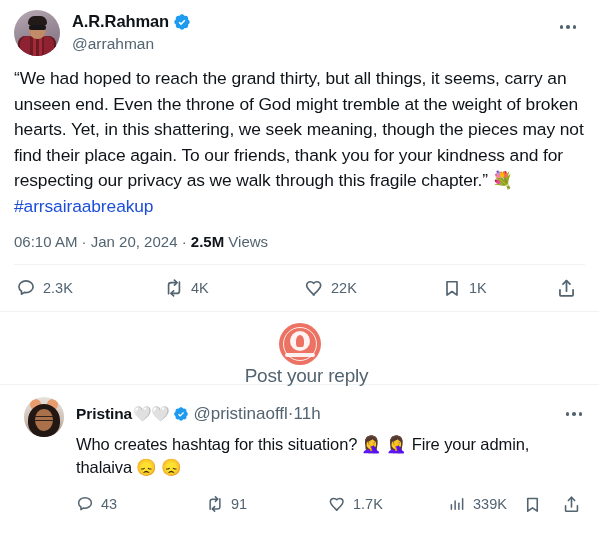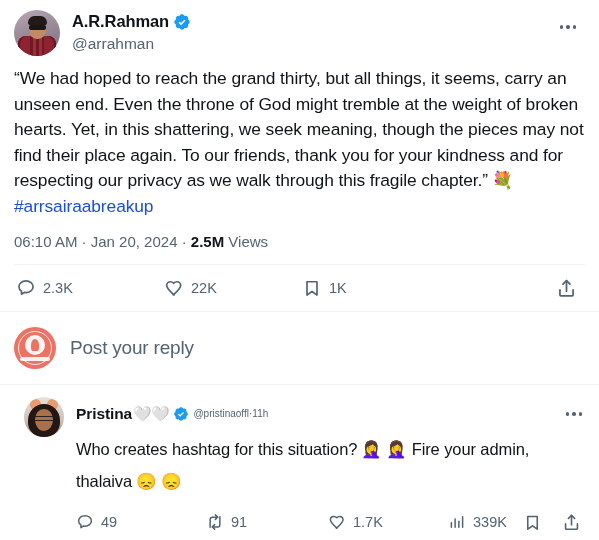--- a/index.html
+++ b/index.html
@@ -73,20 +73,21 @@
     display: flex; align-items: center; gap: 7px;
     font-size: 14.5px; color: #536471; line-height: 18px;
   }
   .action svg { display: block; }
 
   
   .composer {
     display: flex; align-items: center;
     padding: 11px 14px 11px 14px;
     height: 72px;
+    flex-direction: column;
   }
   .composer-avatar {
     width: 42px; height: 42px; border-radius: 50%; flex: 0 0 42px;
     overflow: hidden; position: relative; background: #ec7363;
   }
   .composer-placeholder {
     margin-left: 14px; flex: 1 1 auto;
     font-size: 19px; color: #536471; letter-spacing: -0.2px;
   }
   .reply-btn {
@@ -108,24 +109,24 @@
     overflow: hidden; position: relative; background: #4c3f3a;
   }
   .reply-body { margin-left: 12px; flex: 1 1 auto; min-width: 0; }
   .reply-head { display: flex; align-items: center; }
   .reply-name {
     font-size: 15.5px; font-weight: bold; color: #0f1419; letter-spacing: -0.1px;
     line-height: 20px; white-space: nowrap;
   }
   .reply-hearts { font-size: 15px; line-height: 20px; margin: 0 1px; }
   .reply-verified { width: 16px; height: 16px; flex: 0 0 16px; margin: 0 4px 0 2px; display:block; }
-  .reply-handle { font-size: 10px; color: #536471; line-height: 20px; white-space: nowrap; }
+  .reply-handle { font-size: 17px; color: #536471; line-height: 20px; white-space: nowrap; }
   .reply-text {
     margin-top: 2px;
-    font-size: 16.5px; line-height: 32px; color: #0f1419; letter-spacing: -0.1px;
+    font-size: 16.5px; line-height: 23px; color: #0f1419; letter-spacing: -0.1px;
   }
   .reply-actions {
     display: flex; align-items: center;
     height: 38px; margin-top: 6px;
     color: #536471;
   }
 
   .sp { flex: 1 1 auto; }
 
   
@@ -236,20 +237,31 @@
 
     <div class="actions">
 
       <div class="action" style="width:148px">
         <svg width="20" height="20" viewBox="0 0 24 24">
           <path fill="none" stroke="#536471" stroke-width="2" stroke-linecap="round" stroke-linejoin="round" d="M12 3.5c-4.7 0-8.5 3.1-8.5 7 0 2.2 1.2 4.1 3.1 5.4v3.6l3.4-2.2c.6.1 1.3.2 2 .2 4.7 0 8.5-3.1 8.5-7s-3.8-7-8.5-7z"></path>
         </svg>
         <span>2.3K</span>
       </div>
 
+      <div class="action" style="width:140px">
+        <svg width="20" height="20" viewBox="0 0 24 24">
+          <g fill="none" stroke="#536471" stroke-width="2" stroke-linecap="round" stroke-linejoin="round">
+            <path d="M5.5 19V8.5a3 3 0 0 1 3-3h7"></path>
+            <path d="M12.5 2.5l3 3-3 3"></path>
+            <path d="M18.5 5v10.5a3 3 0 0 1-3 3h-7"></path>
+            <path d="M11.5 21.5l-3-3 3-3"></path>
+          </g>
+        </svg>
+        <span>4K</span>
+      </div>
 
       <div class="action" style="width:138px">
         <svg width="20" height="20" viewBox="0 0 24 24">
           <path fill="none" stroke="#536471" stroke-width="2" stroke-linejoin="round" d="M12 20.3l-1.3-1.2C6 14.9 3.2 12.3 3.2 9.1 3.2 6.5 5.2 4.5 7.8 4.5c1.5 0 2.9.7 3.8 1.8.9-1.1 2.3-1.8 3.8-1.8 2.6 0 4.6 2 4.6 4.6 0 3.2-2.8 5.8-7.5 10l-1.3 1.2z"></path>
         </svg>
         <span>22K</span>
       </div>
 
       <div class="action">
         <svg width="20" height="20" viewBox="0 0 24 24">
@@ -315,21 +327,21 @@
         </div>
       </div>
 
       <div class="reply-text">Who creates hashtag for this situation? 🤦‍♀️ 🤦‍♀️ Fire your admin, thalaiva 😞 😞</div>
 
       <div class="reply-actions">
         <div class="action" style="width:130px">
           <svg width="18" height="18" viewBox="0 0 24 24">
             <path fill="none" stroke="#536471" stroke-width="2" stroke-linecap="round" stroke-linejoin="round" d="M12 3.5c-4.7 0-8.5 3.1-8.5 7 0 2.2 1.2 4.1 3.1 5.4v3.6l3.4-2.2c.6.1 1.3.2 2 .2 4.7 0 8.5-3.1 8.5-7s-3.8-7-8.5-7z"></path>
           </svg>
-          <span>49</span>
+          <span>43</span>
         </div>
 
         <div class="action" style="width:122px">
           <svg width="18" height="18" viewBox="0 0 24 24">
             <g fill="none" stroke="#536471" stroke-width="2" stroke-linecap="round" stroke-linejoin="round">
               <path d="M5.5 19V8.5a3 3 0 0 1 3-3h7"></path>
               <path d="M12.5 2.5l3 3-3 3"></path>
               <path d="M18.5 5v10.5a3 3 0 0 1-3 3h-7"></path>
               <path d="M11.5 21.5l-3-3 3-3"></path>
             </g>

